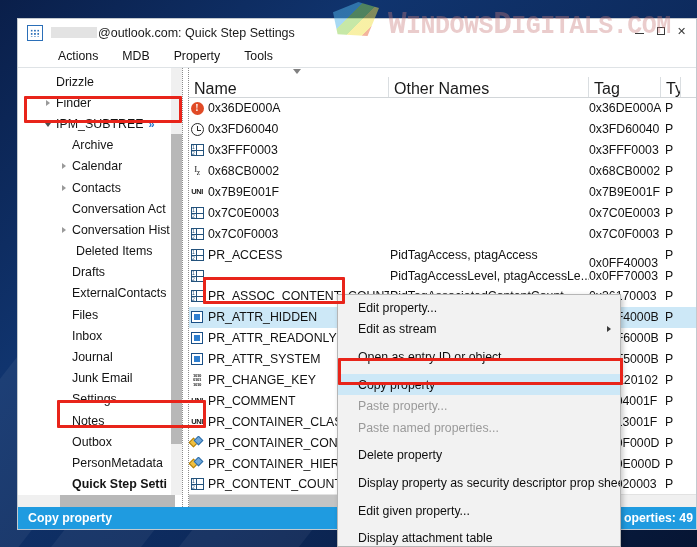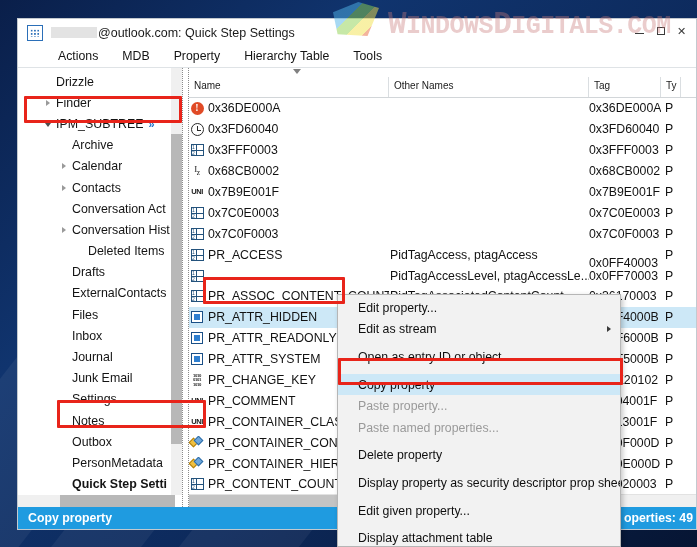--- a/index.html
+++ b/index.html
@@ -153,21 +153,21 @@
     border-left: 4.5px solid transparent;
     border-right: 4.5px solid transparent;
   }
   .lheader {
     position: absolute; left: 0; right: 0; top: 9px;
     height: 21px; display: flex;
     border-bottom: 1px solid #d2d6d9;
     background: #fff;
   }
   .lheader .hc {
-    font-size: 10px; color: #1a1a1a;
+    font-size: 16px; color: #1a1a1a;
     padding: 3px 0 0 5px;
     border-right: 1px solid #dadee1;
     white-space: nowrap; overflow: hidden;
   }
   .lrows {
     position: absolute; left: 0; right: 0; top: 30px; bottom: 13px;
     overflow: hidden;
   }
   .lrow {
     height: 20.9px; display: flex; align-items: center;
@@ -341,21 +341,20 @@
           <div class="max-g"></div>
         </div>
       <div class="wc cls-g">✕</div>
     </div>
   </div>
 
   <div class="menubar">
     <div class="mi">Actions</div>
     <div class="mi">MDB</div>
     <div class="mi">Property</div>
-    <div class="mi">Hierarchy Table</div>
     <div class="mi">Tools</div>
   </div>
 
   <div class="bodyrow">
 
     <div id="tree-pane">
       <div class="tree-scroll" id="tree-scroll">
           <div class="tnode" style="padding-left: 22px;">
             <span class="tw"></span>
             <span class="tlabel">Drizzle</span>
@@ -392,21 +391,21 @@
           <div class="tnode" style="padding-left: 38px;">
             <span class="tw"></span>
             <span class="tlabel">Conversation Act</span>
           </div>
           <div class="tnode" style="padding-left: 38px;">
             <span class="tw">
               <span class="arrow-collapsed"></span>
             </span>
             <span class="tlabel">Conversation Hist</span>
           </div>
-          <div class="tnode" style="padding-left: 54px;">
+          <div class="tnode" style="padding-left: 42px;">
             <span class="tw"></span>
             <span class="tlabel">Deleted Items</span>
           </div>
           <div class="tnode" style="padding-left: 38px;">
             <span class="tw"></span>
             <span class="tlabel">Drafts</span>
           </div>
           <div class="tnode" style="padding-left: 38px;">
             <span class="tw"></span>
             <span class="tlabel">ExternalContacts</span>

